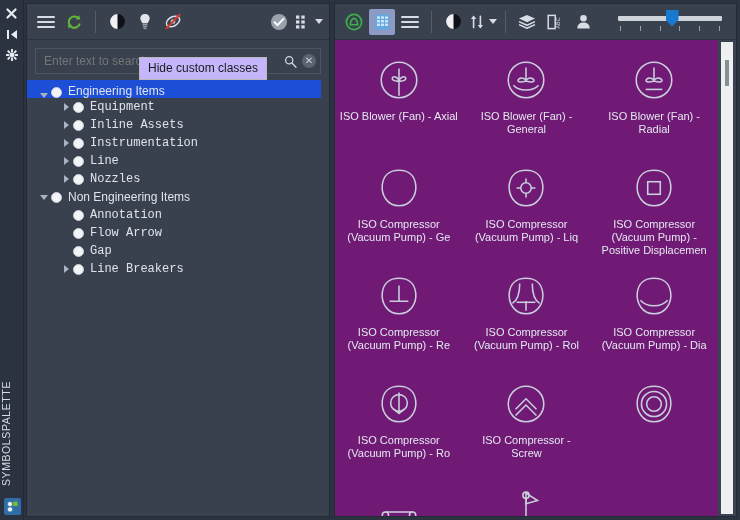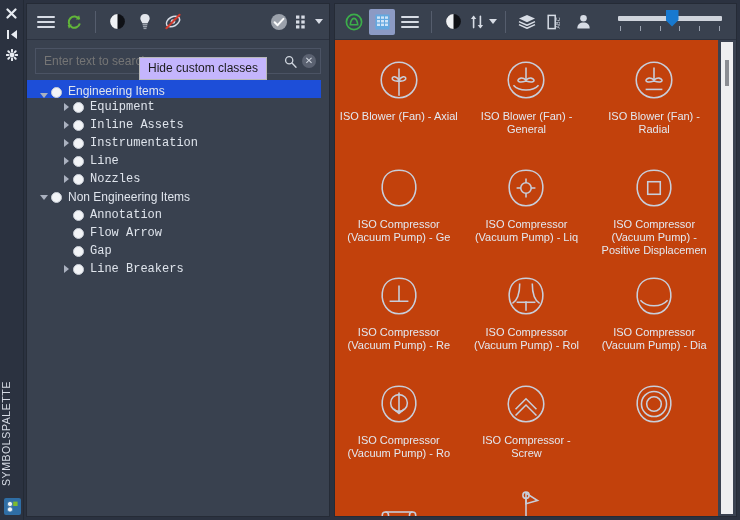--- a/index.html
+++ b/index.html
@@ -211,21 +211,21 @@
   .left-vscroll {
     position: absolute; right: 0; top: 0; bottom: 0;
     width: 8px; background: #39414f;
   }
 
   
   .grid-wrap {
     flex: 1 1 auto;
     position: relative;
     overflow: hidden;
-    background: #c2410c;
+    background: #701a75;
     display: flex;
   }
   .grid {
     flex: 1 1 auto;
     display: grid;
     grid-template-columns: repeat(3, 1fr);
     padding: 8px 0 0 0;
     align-content: start;
   }
   .sym-cell {

